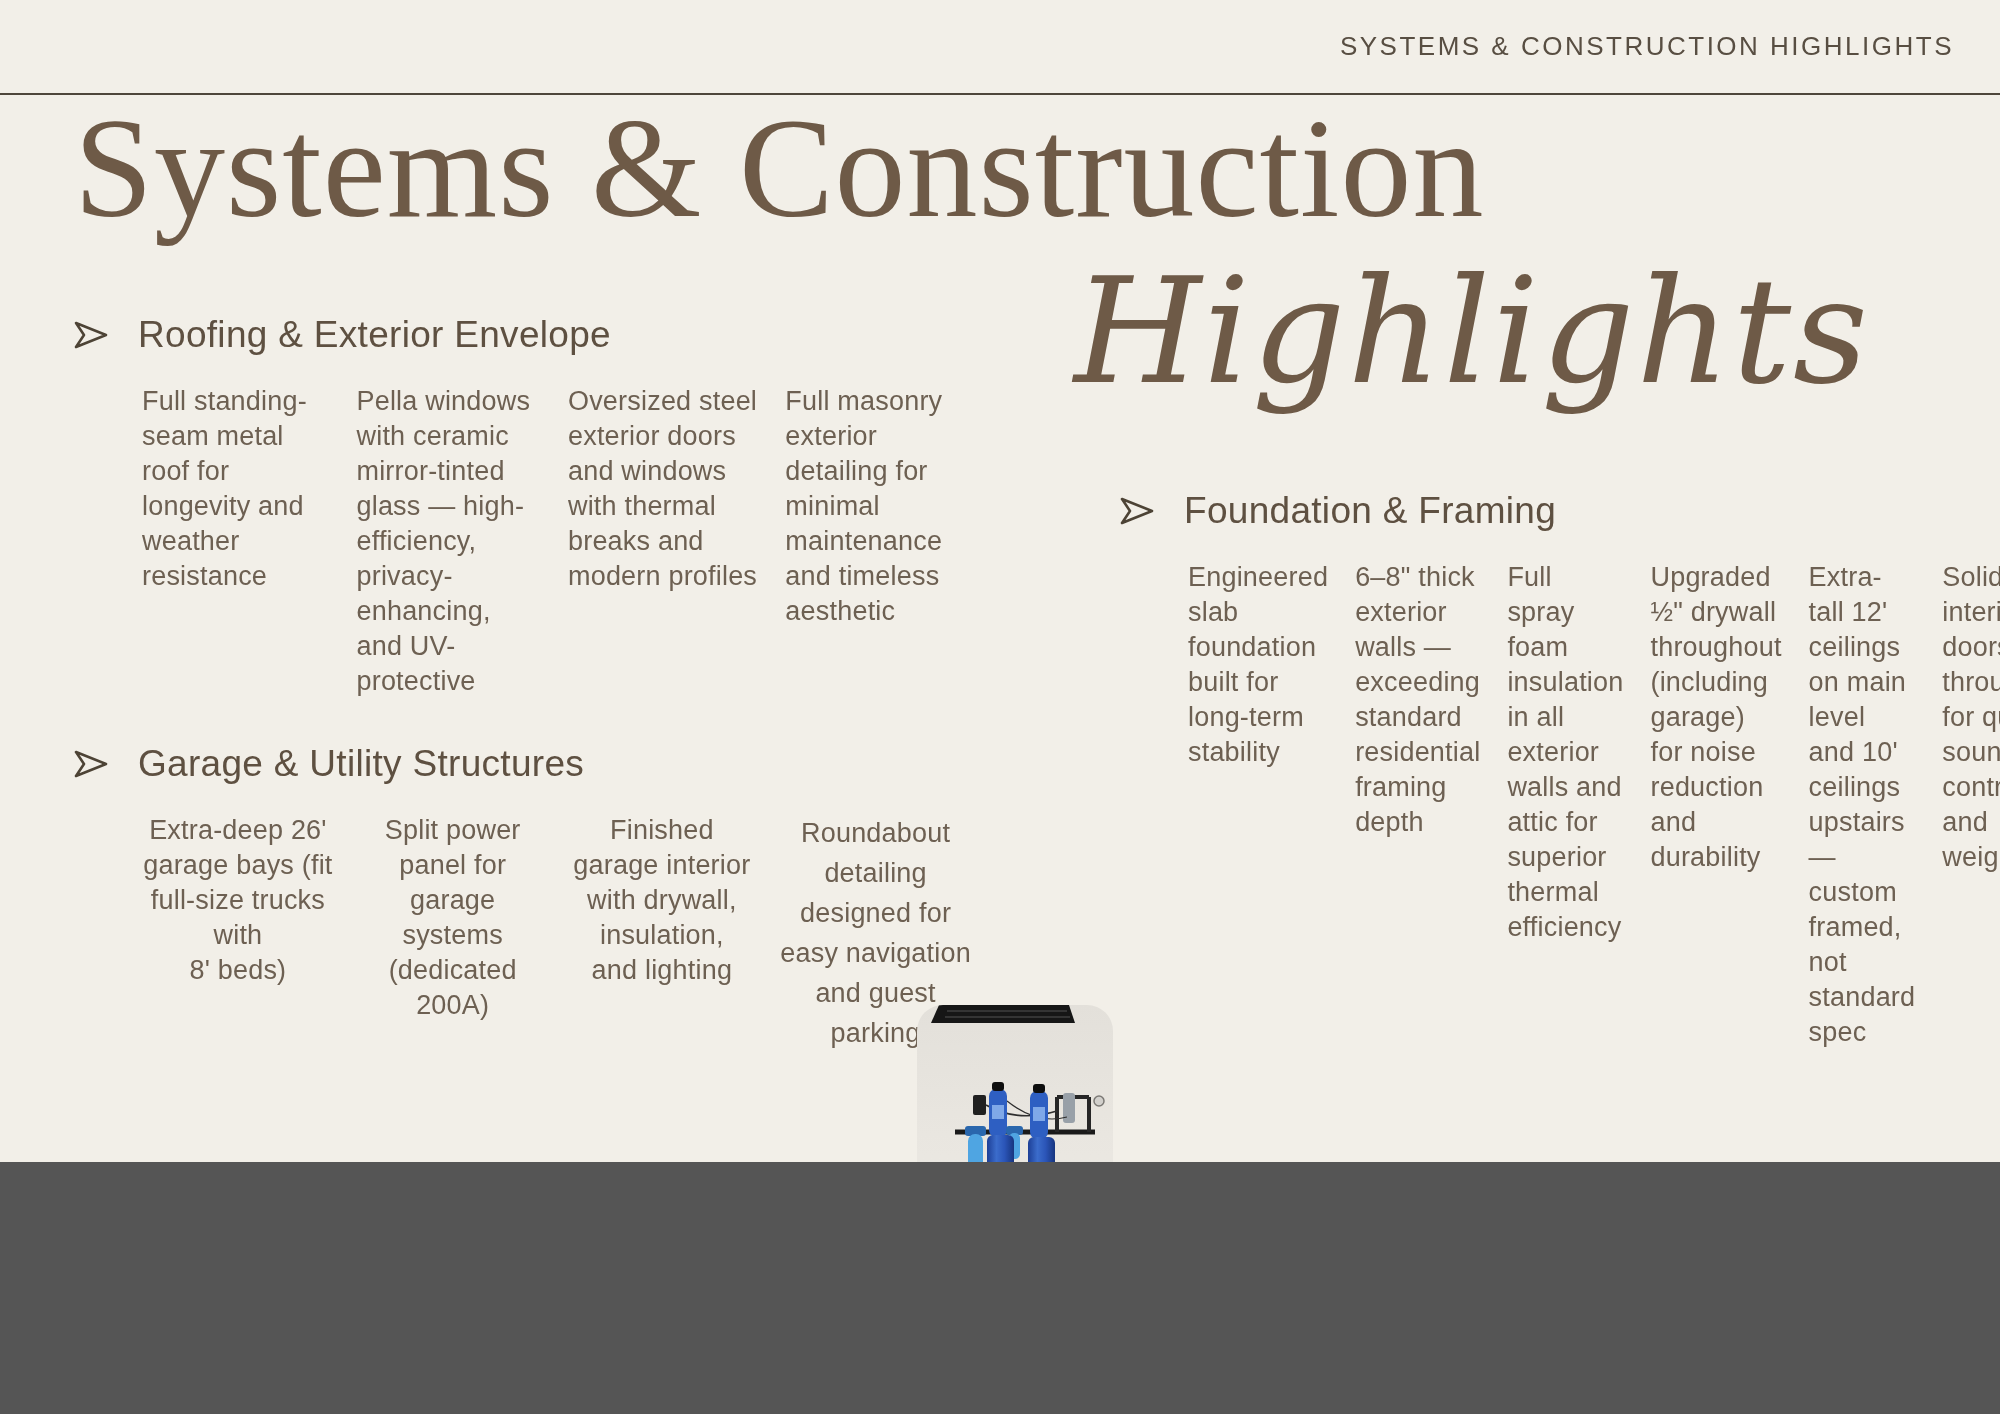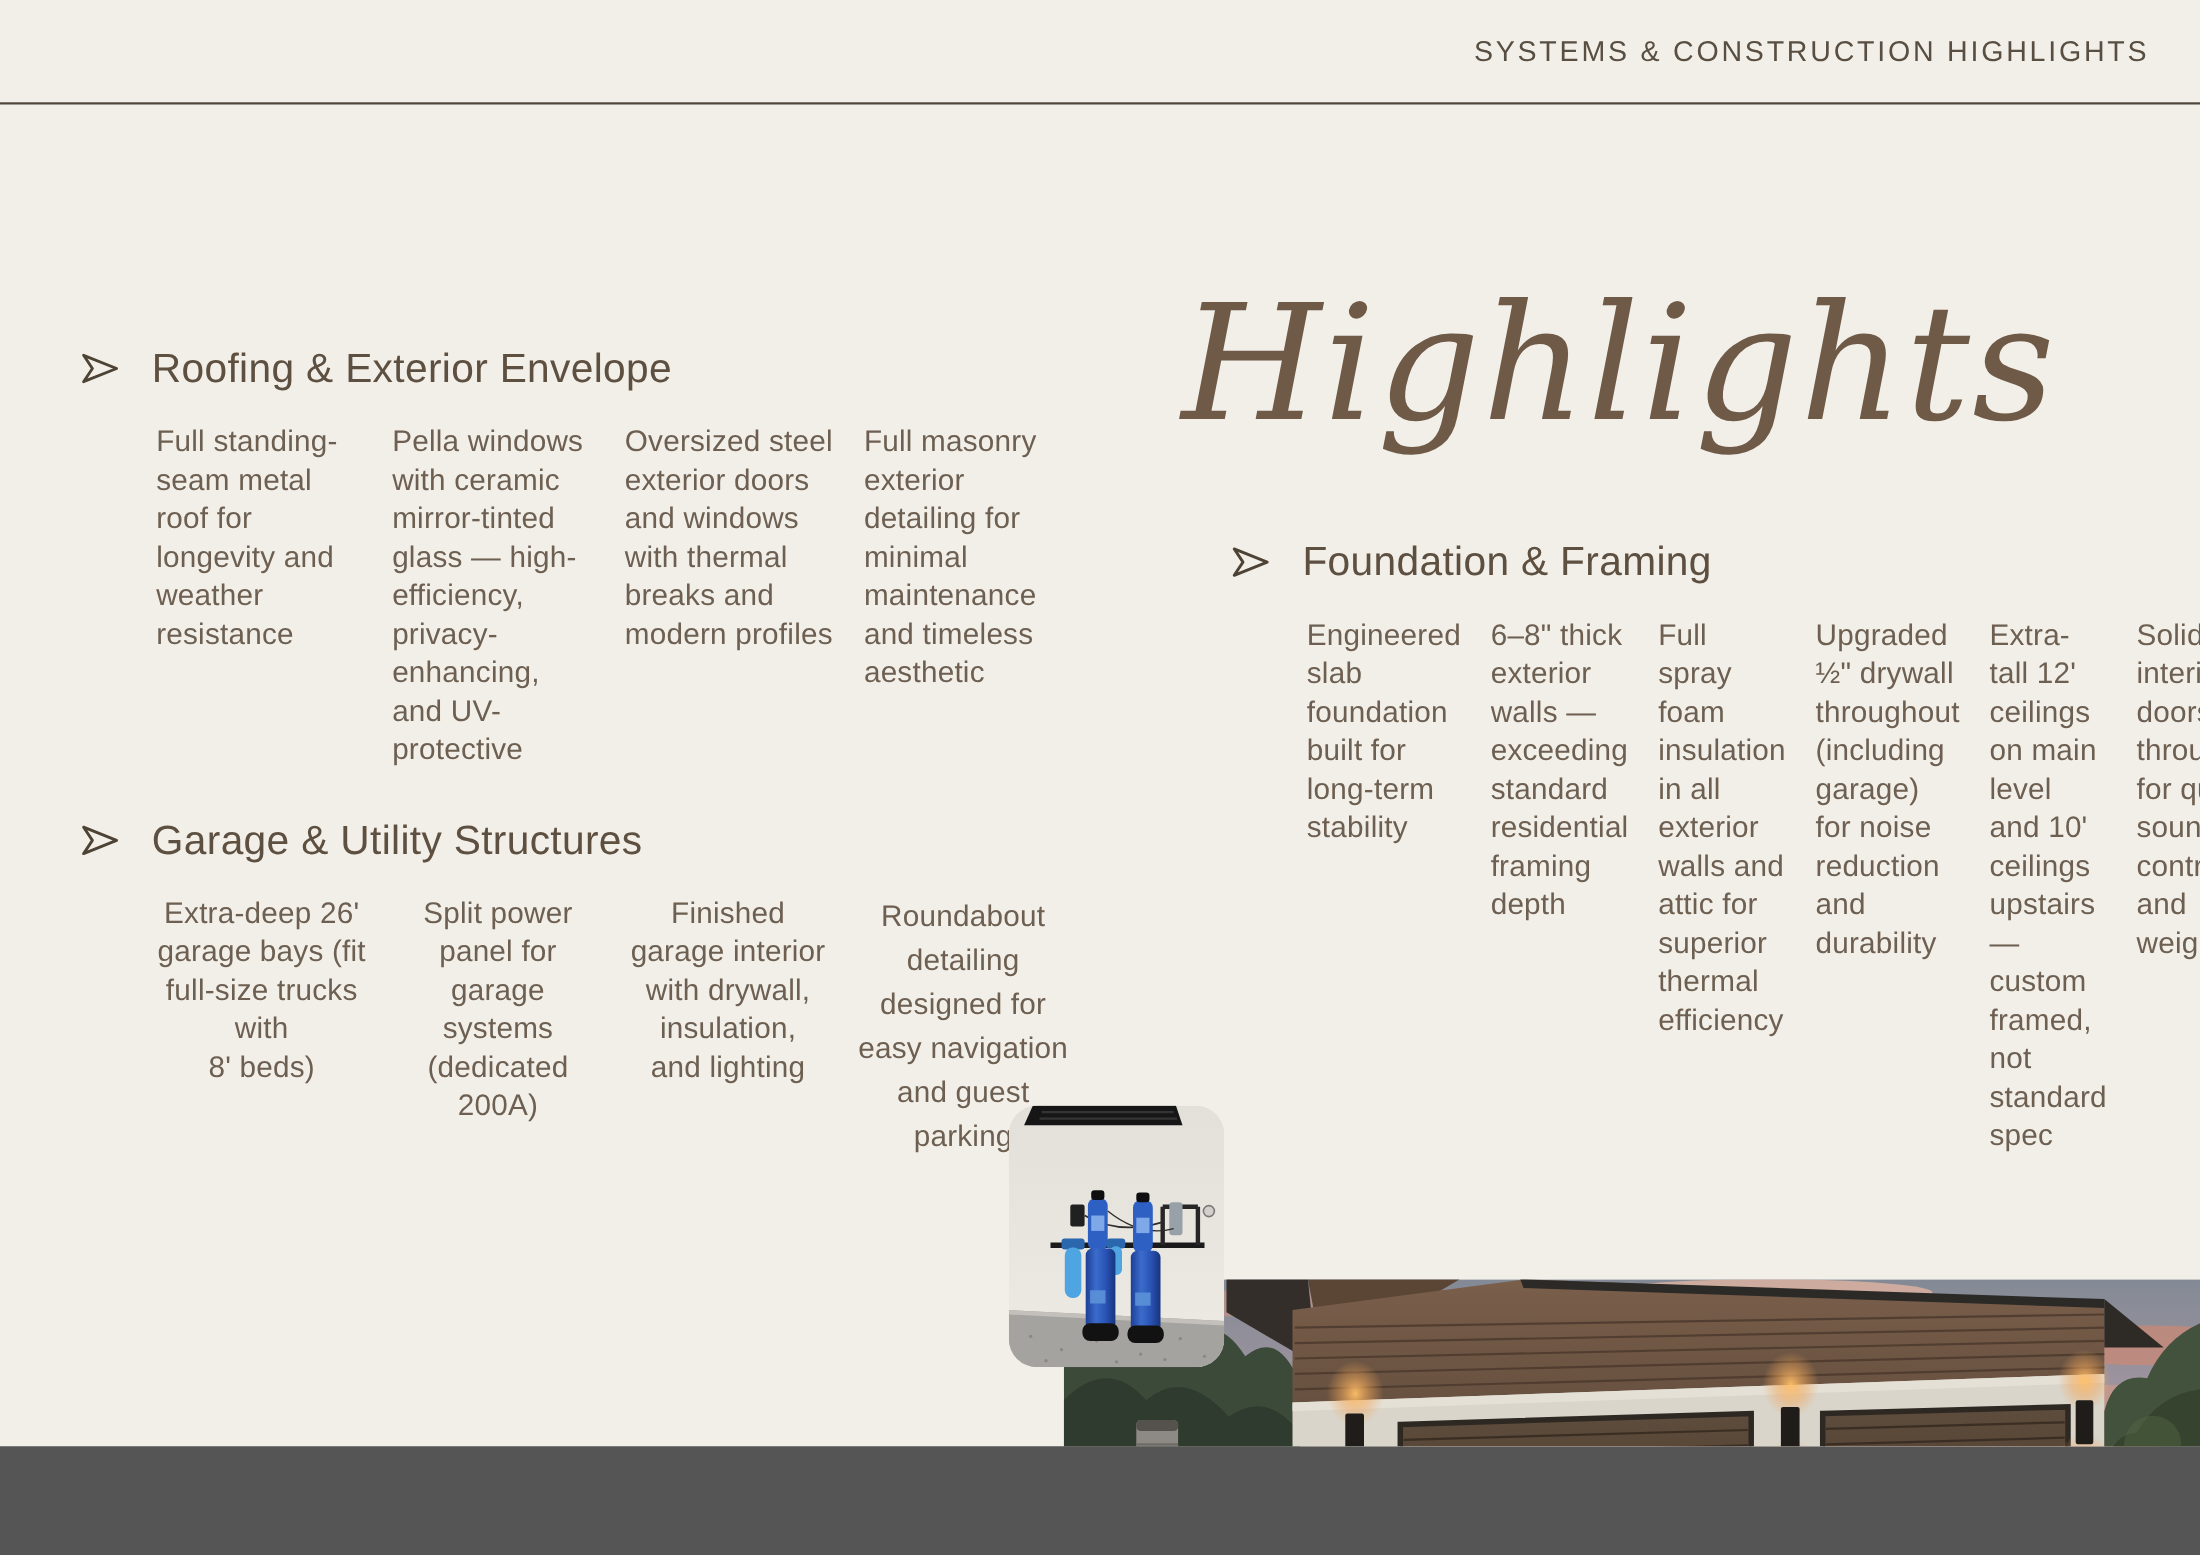--- a/index.html
+++ b/index.html
@@ -1,17 +1,17 @@
 <!DOCTYPE html>
 <html><head>
 <meta charset="utf-8">
 <style>
   html,body{margin:0;padding:0;background:#555;}
   .page{
-    position:relative;width:2000px;height:1315px;overflow:hidden;
+    position:relative;width:2000px;height:1162px;overflow:hidden;
     background:#f2efe8;font-family:"Liberation Sans",sans-serif;color:#6d6052;
   }
   .kicker{
     position:absolute;top:31px;right:46px;font-size:26px;letter-spacing:2.5px;
     color:#584e42;white-space:nowrap;
   }
   .top-rule{position:absolute;top:93px;left:0;width:2000px;height:0;border-top:2px solid #4e463b;}
   .main-title{
     position:absolute;left:74px;top:86px;font-family:"Liberation Serif","DejaVu Serif",serif;
     font-size:142px;font-weight:400;letter-spacing:1px;color:#6e5a47;white-space:nowrap;
@@ -42,20 +42,21 @@
   .photo-garage{left:967px;top:1163px;width:1033px;height:251px;z-index:2;}
 </style>
 </head>
 <body>
 
 <div class="page">
 
   <div class="kicker">SYSTEMS &amp; CONSTRUCTION HIGHLIGHTS</div>
   <div class="top-rule"></div>
 
+  <div class="main-title">Systems &amp; Construction</div>
   <div class="script-title">Highlights</div>
 
   <div class="col col-left">
 
     <div class="section">
       <div class="section-head">
         <span class="arrow-icon">
           <svg viewBox="0 0 38 32" width="38" height="32">
               <path d="M4 4 L34 16 L4 28 L12 16 Z" fill="none" stroke="#4d4335" stroke-width="2.6" stroke-linejoin="round"></path>
             </svg>

